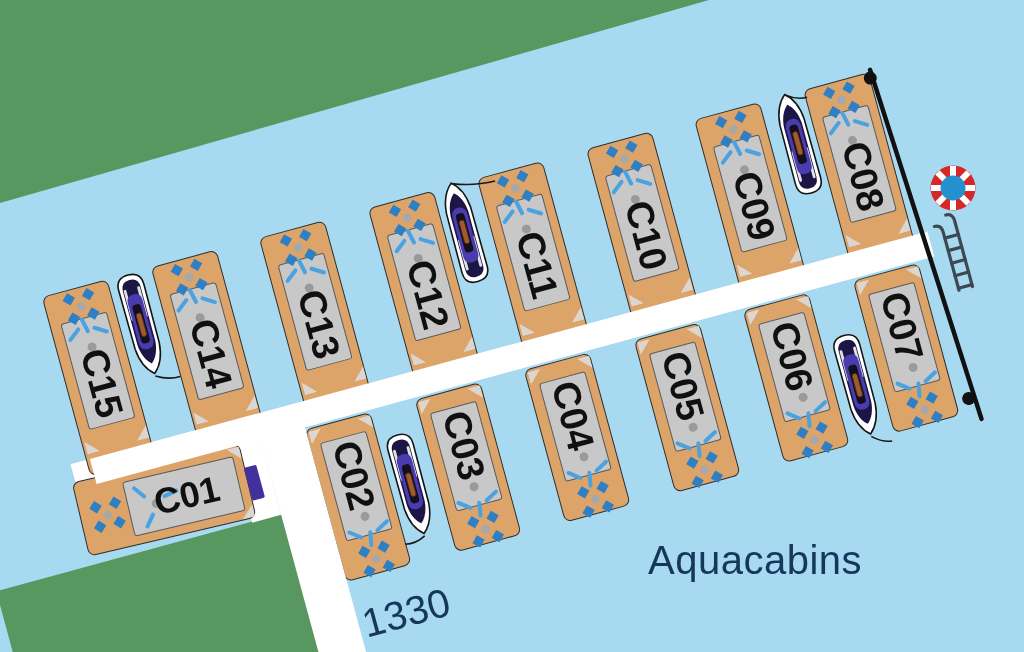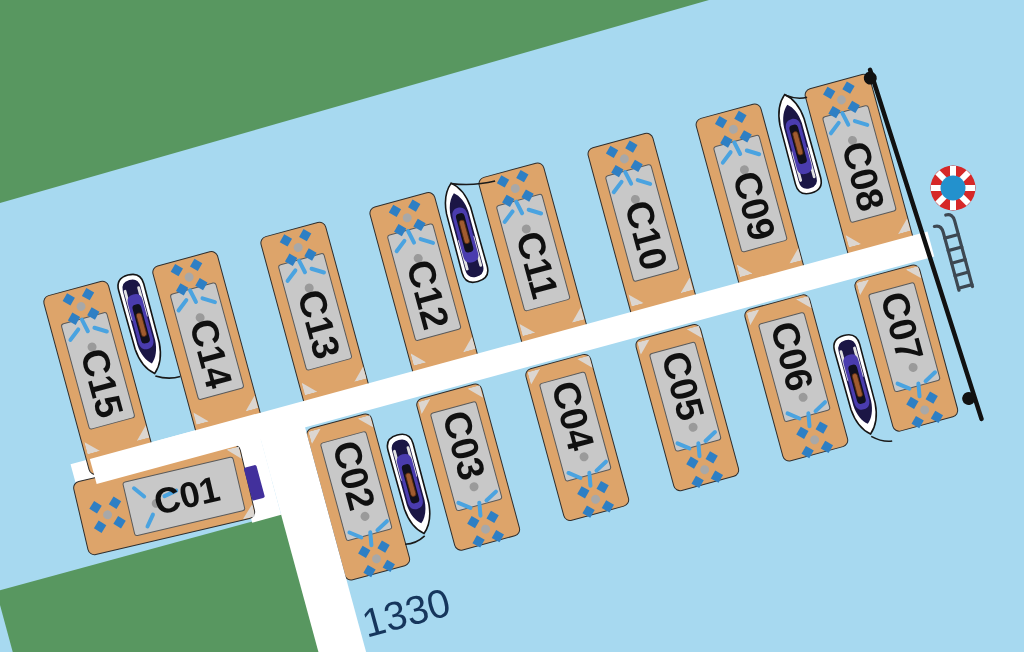--- a/index.html
+++ b/index.html
@@ -383,13 +383,14 @@
     <circle class="buoy-red" cx="24" cy="24" r="22.5"></circle>
     <g>
       <rect x="2" y="21" width="44" height="6" fill="#ffffff" transform="rotate(0 24 24)"></rect>
       <rect x="2" y="21" width="44" height="6" fill="#ffffff" transform="rotate(45 24 24)"></rect>
       <rect x="2" y="21" width="44" height="6" fill="#ffffff" transform="rotate(90 24 24)"></rect>
       <rect x="2" y="21" width="44" height="6" fill="#ffffff" transform="rotate(135 24 24)"></rect>
     </g>
     <circle class="buoy-blue" cx="24" cy="24" r="12.5"></circle>
   </svg>
 
+  <div id="aqua-label">Aquacabins</div>
 </div>
 
 </body></html>

